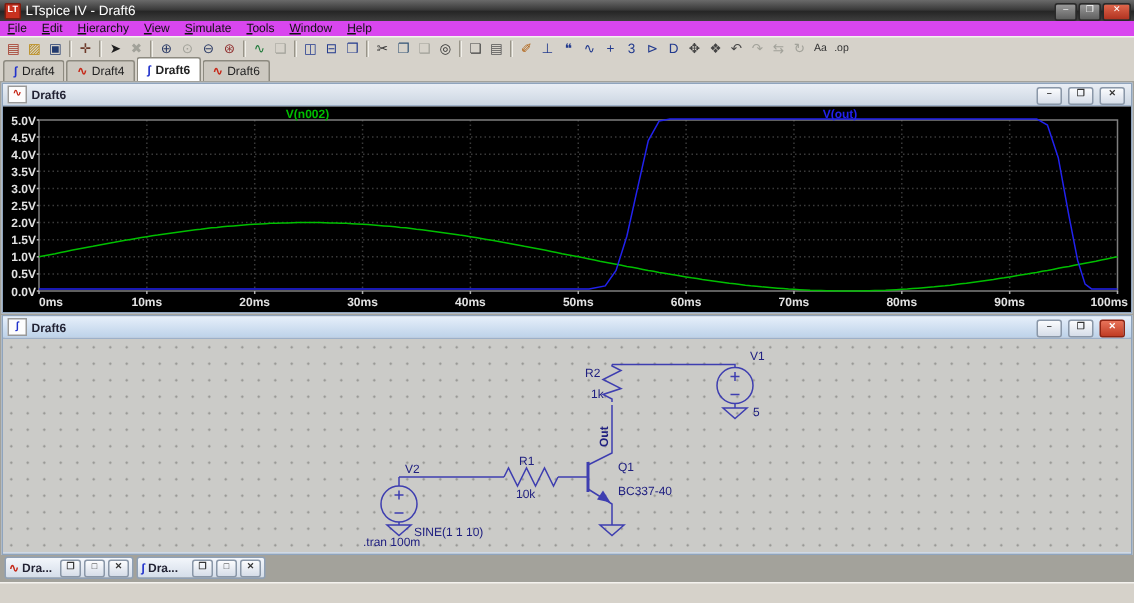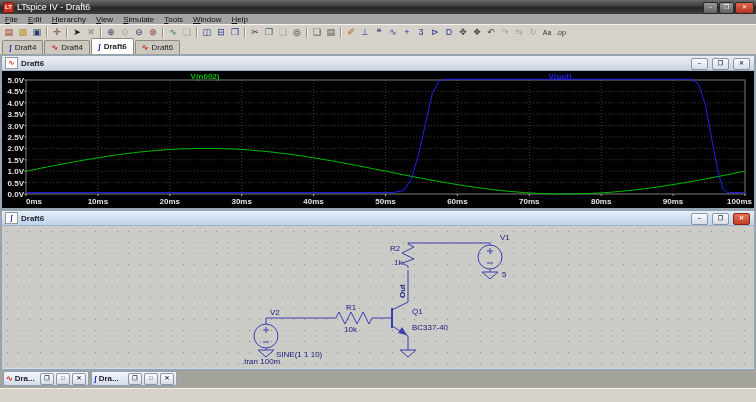--- a/index.html
+++ b/index.html
@@ -12,22 +12,22 @@
     background:linear-gradient(180deg,#6a6a6a,#3b3b3b 45%,#262626 55%,#3f3f3f);
     color:#fff;font-size:9px;display:flex;align-items:center;gap:3px;padding-left:3px;box-sizing:border-box}
   #app-icon{width:9px;height:9px;background:#c8311f;border:1px solid #7d1d10;border-radius:1px;
     color:#fff;font-size:6px;line-height:8px;text-align:center;font-weight:bold}
   .wctrl{display:flex;gap:1px;position:absolute;right:2px;top:2px}
   .wbtn{width:13px;height:10px;border:1px solid #2a2a2a;border-radius:2px;
     background:linear-gradient(180deg,#9a9a9a,#5f5f5f);color:#fff;font-size:6px;
     line-height:9px;text-align:center}
   .wbtn.close{background:linear-gradient(180deg,#e0674c,#b03220);width:17px}
   
-  #menubar{top:14px;left:0;width:756px;height:10px;background:#a3a3a3;display:flex;
-    align-items:center;font-size:8px;color:#111;border-bottom:1px solid #d6d2ca}
+  #menubar{top:14px;left:0;width:756px;height:10px;background:#d946ef;display:flex;
+    align-items:flex-start;font-size:8px;color:#111;border-bottom:1px solid #d6d2ca}
   .mi{padding:0 5px}
   .mi u{text-decoration:underline}
   
   #toolbar{top:24px;left:0;width:756px;height:14px;background:#d6d2ca;display:flex;
     align-items:center;padding-left:2px;border-top:1px solid #f4f2ee;border-bottom:1px solid #b9b5ad}
   .tbtn{width:14px;height:13px;font-size:9px;line-height:13px;text-align:center;flex:0 0 auto}
   .tbtn.dis{color:#a2a29a !important}
   .tsep{width:1px;height:11px;background:#989488;border-right:1px solid #f2f0ea;margin:0 2px;flex:0 0 auto}
   
   #tabbar{top:38px;left:0;width:756px;height:16px;background:#d6d2ca;display:flex;

